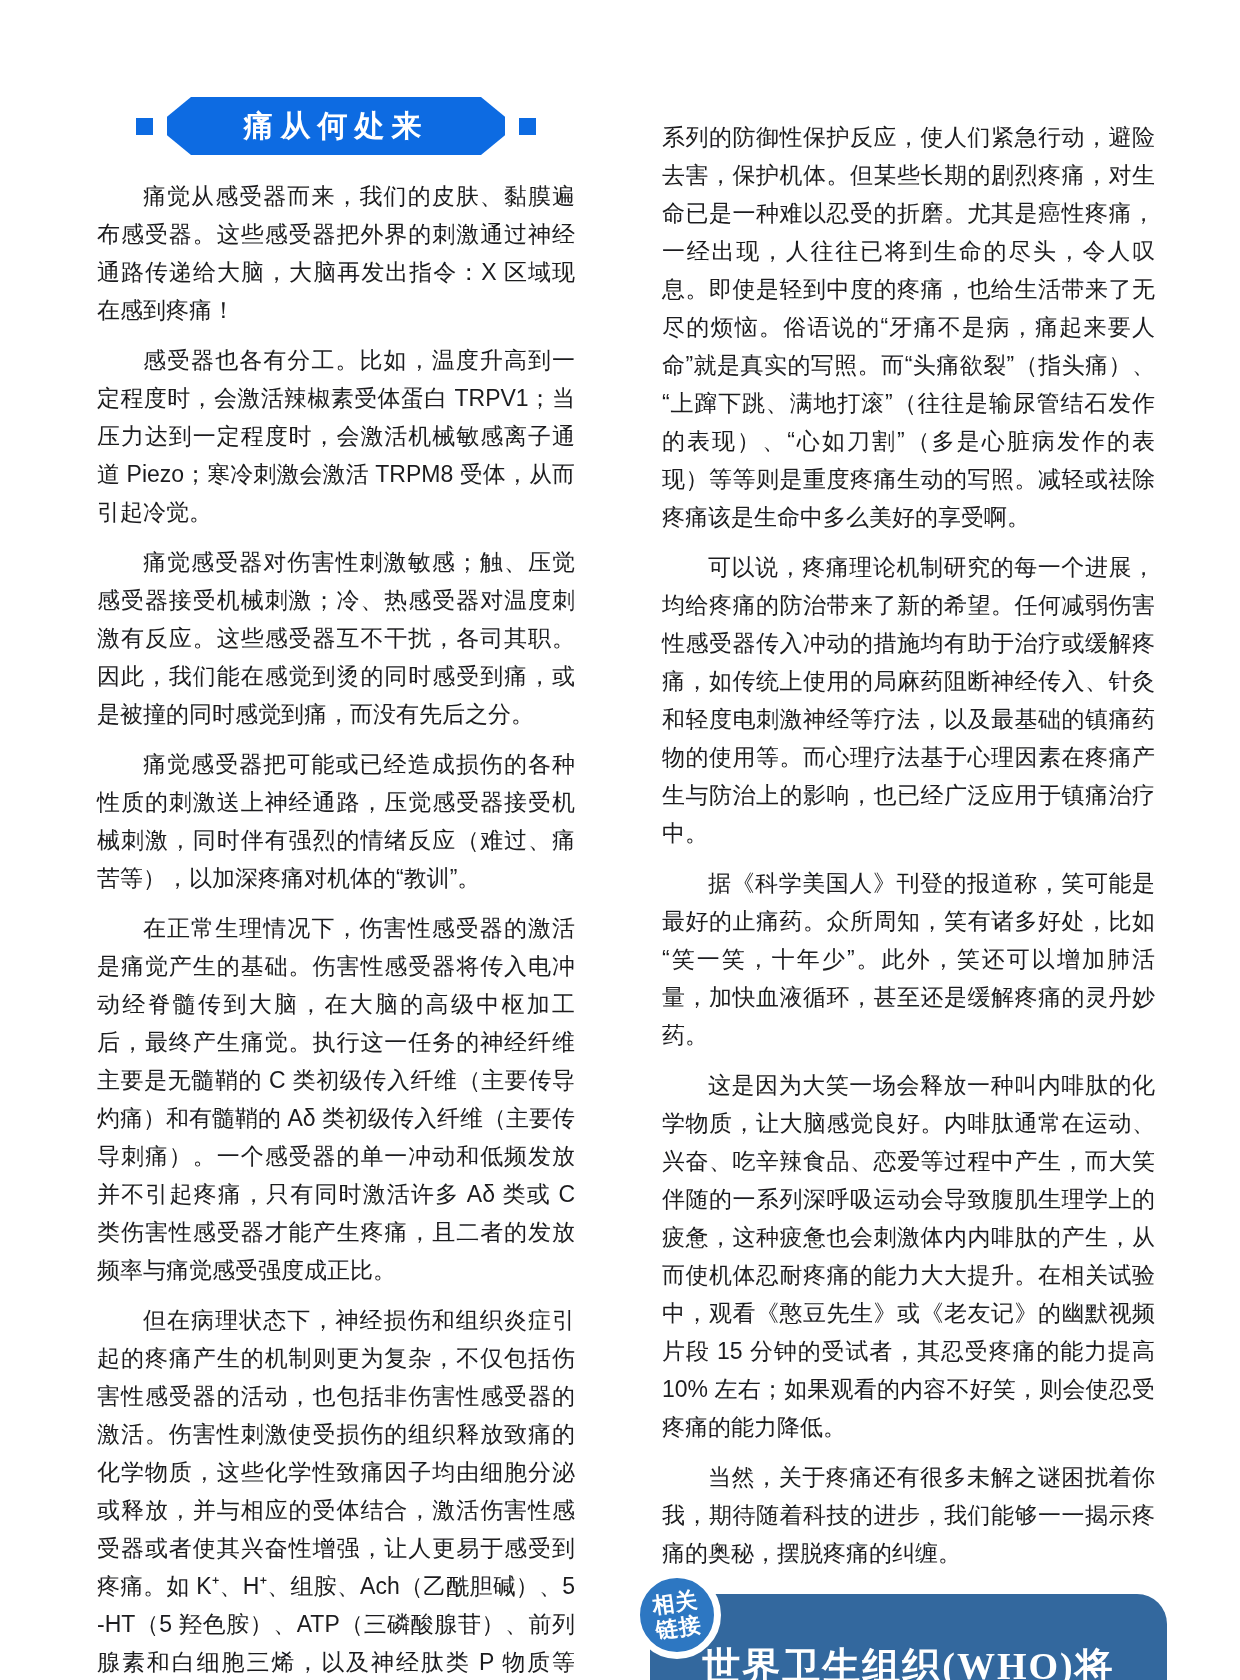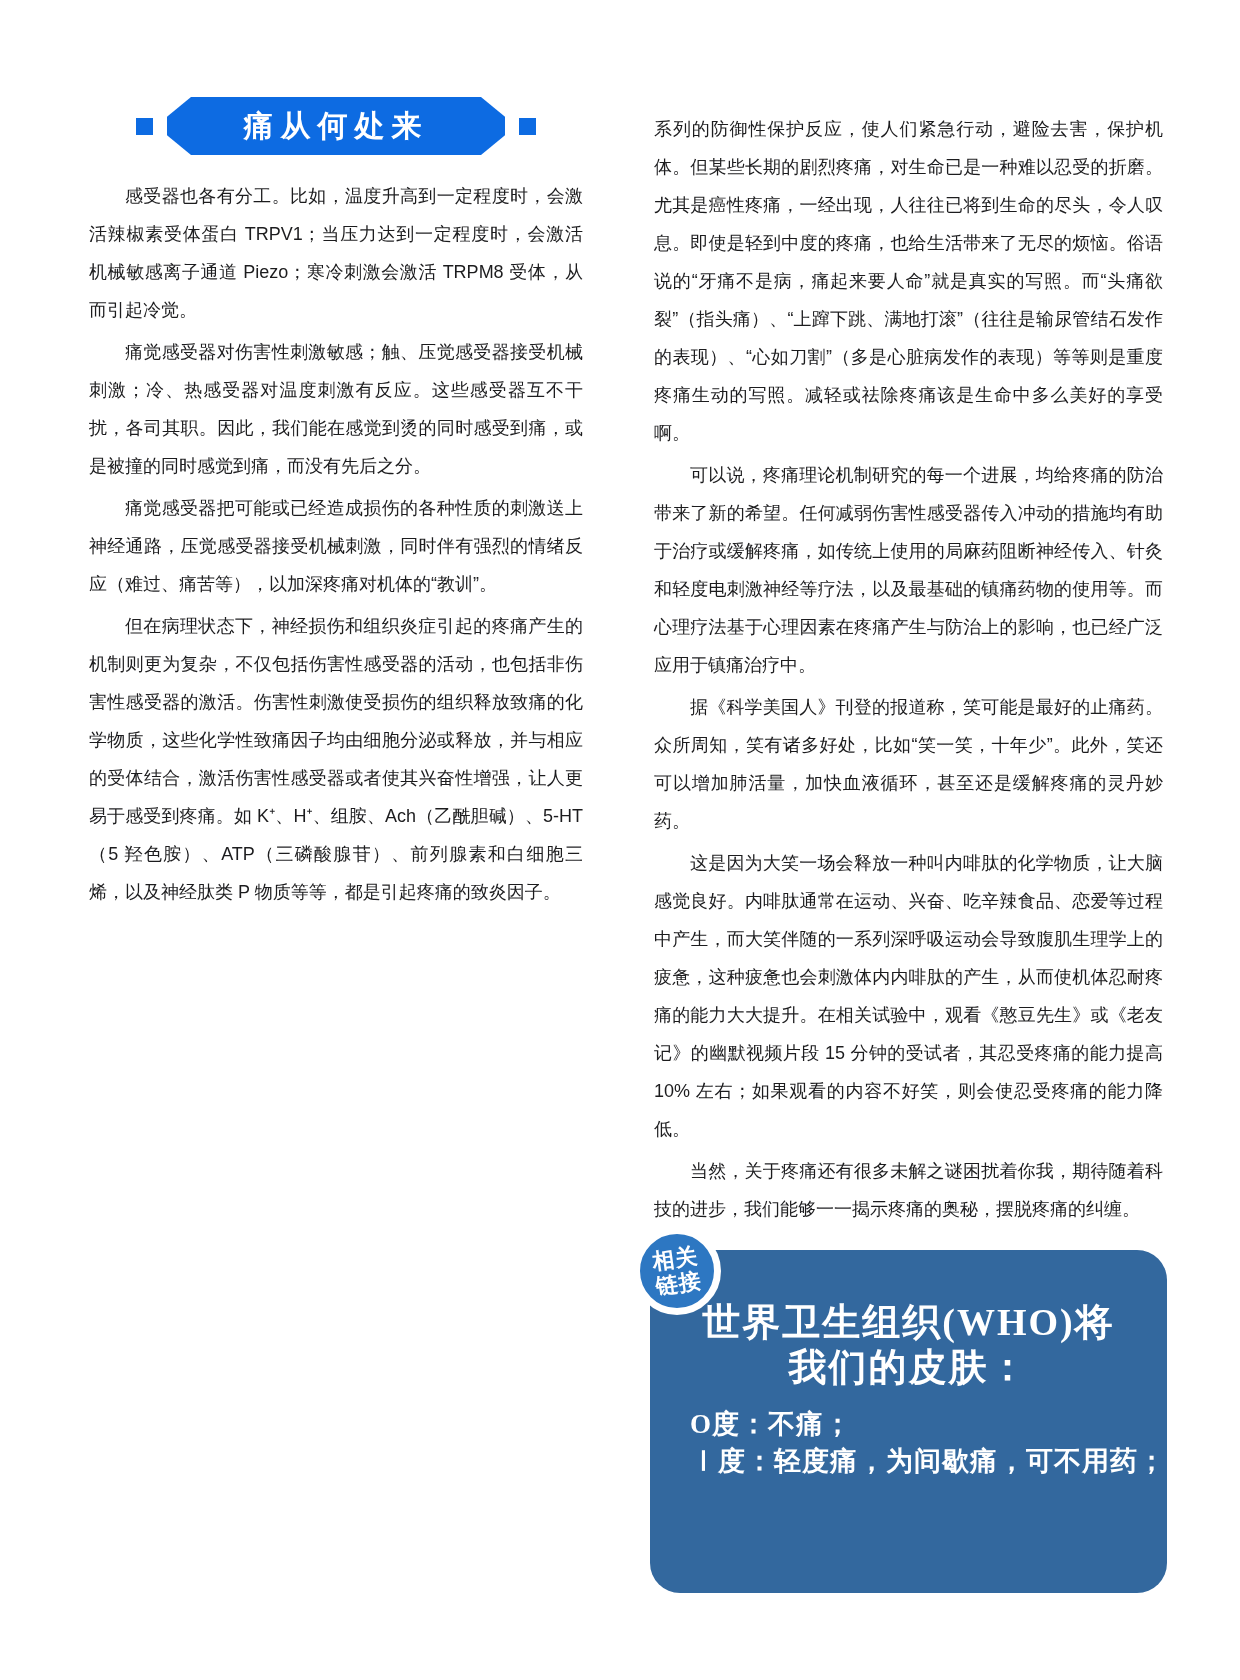--- a/index.html
+++ b/index.html
@@ -5,21 +5,21 @@
   html,body{margin:0;padding:0;background:#ffffff;}
   .page{
     position:relative;width:1240px;height:1680px;background:#fff;overflow:hidden;
     font-family:"Liberation Sans",sans-serif;
   }
   
   .col{position:absolute;top:105px;}
   .col-left{left:85px;width:502px;}
   .col-right{left:650px;top:106px;width:517px;}
   .body-text p{
-    margin:4px;font-size:18px;line-height:38px;color:#1c1c1e;
+    margin:12px;font-size:23px;line-height:38px;color:#1c1c1e;
     text-align:justify;text-indent:2em;word-break:break-all;
     font-family:"Liberation Sans",sans-serif;
   }
   .body-text p.no-indent{text-indent:0;}
   
   .section-banner{
     display:flex;align-items:center;justify-content:center;gap:14px;
     height:42px;margin:0 0 30px 0;
   }
   .banner-square{width:17px;height:17px;background:#0d6be2;flex:0 0 auto;}
@@ -68,23 +68,25 @@
 <div class="page">
 
   <div class="col col-left body-text">
 
     <div class="section-banner">
       <span class="banner-square"></span>
       <span class="banner-hex">痛从何处来</span>
       <span class="banner-square"></span>
     </div>
 
+    <p>痛觉从感受器而来，我们的皮肤、黏膜遍布感受器。这些感受器把外界的刺激通过神经通路传递给大脑，大脑再发出指令：X 区域现在感到疼痛！</p>
     <p>感受器也各有分工。比如，温度升高到一定程度时，会激活辣椒素受体蛋白 TRPV1；当压力达到一定程度时，会激活机械敏感离子通道 Piezo；寒冷刺激会激活 TRPM8 受体，从而引起冷觉。</p>
     <p>痛觉感受器对伤害性刺激敏感；触、压觉感受器接受机械刺激；冷、热感受器对温度刺激有反应。这些感受器互不干扰，各司其职。因此，我们能在感觉到烫的同时感受到痛，或是被撞的同时感觉到痛，而没有先后之分。</p>
     <p>痛觉感受器把可能或已经造成损伤的各种性质的刺激送上神经通路，压觉感受器接受机械刺激，同时伴有强烈的情绪反应（难过、痛苦等），以加深疼痛对机体的“教训”。</p>
+    <p>在正常生理情况下，伤害性感受器的激活是痛觉产生的基础。伤害性感受器将传入电冲动经脊髓传到大脑，在大脑的高级中枢加工后，最终产生痛觉。执行这一任务的神经纤维主要是无髓鞘的 C 类初级传入纤维（主要传导灼痛）和有髓鞘的 Aδ 类初级传入纤维（主要传导刺痛）。一个感受器的单一冲动和低频发放并不引起疼痛，只有同时激活许多 Aδ 类或 C 类伤害性感受器才能产生疼痛，且二者的发放频率与痛觉感受强度成正比。</p>
     <p>但在病理状态下，神经损伤和组织炎症引起的疼痛产生的机制则更为复杂，不仅包括伤害性感受器的活动，也包括非伤害性感受器的激活。伤害性刺激使受损伤的组织释放致痛的化学物质，这些化学性致痛因子均由细胞分泌或释放，并与相应的受体结合，激活伤害性感受器或者使其兴奋性增强，让人更易于感受到疼痛。如 K⁺、H⁺、组胺、Ach（乙酰胆碱）、5-HT（5 羟色胺）、ATP（三磷酸腺苷）、前列腺素和白细胞三烯，以及神经肽类 P 物质等等，都是引起疼痛的致炎因子。</p>
 
   </div>
 
   <div class="col col-right body-text">
     <p class="no-indent">系列的防御性保护反应，使人们紧急行动，避险去害，保护机体。但某些长期的剧烈疼痛，对生命已是一种难以忍受的折磨。尤其是癌性疼痛，一经出现，人往往已将到生命的尽头，令人叹息。即使是轻到中度的疼痛，也给生活带来了无尽的烦恼。俗语说的“牙痛不是病，痛起来要人命”就是真实的写照。而“头痛欲裂”（指头痛）、“上蹿下跳、满地打滚”（往往是输尿管结石发作的表现）、“心如刀割”（多是心脏病发作的表现）等等则是重度疼痛生动的写照。减轻或祛除疼痛该是生命中多么美好的享受啊。</p>
     <p>可以说，疼痛理论机制研究的每一个进展，均给疼痛的防治带来了新的希望。任何减弱伤害性感受器传入冲动的措施均有助于治疗或缓解疼痛，如传统上使用的局麻药阻断神经传入、针灸和轻度电刺激神经等疗法，以及最基础的镇痛药物的使用等。而心理疗法基于心理因素在疼痛产生与防治上的影响，也已经广泛应用于镇痛治疗中。</p>
     <p>据《科学美国人》刊登的报道称，笑可能是最好的止痛药。众所周知，笑有诸多好处，比如“笑一笑，十年少”。此外，笑还可以增加肺活量，加快血液循环，甚至还是缓解疼痛的灵丹妙药。</p>
     <p>这是因为大笑一场会释放一种叫内啡肽的化学物质，让大脑感觉良好。内啡肽通常在运动、兴奋、吃辛辣食品、恋爱等过程中产生，而大笑伴随的一系列深呼吸运动会导致腹肌生理学上的疲惫，这种疲惫也会刺激体内内啡肽的产生，从而使机体忍耐疼痛的能力大大提升。在相关试验中，观看《憨豆先生》或《老友记》的幽默视频片段 15 分钟的受试者，其忍受疼痛的能力提高 10% 左右；如果观看的内容不好笑，则会使忍受疼痛的能力降低。</p>
     <p>当然，关于疼痛还有很多未解之谜困扰着你我，期待随着科技的进步，我们能够一一揭示疼痛的奥秘，摆脱疼痛的纠缠。</p>

